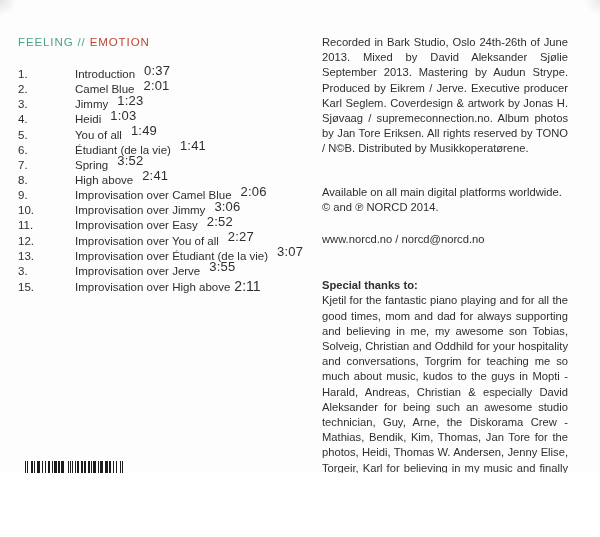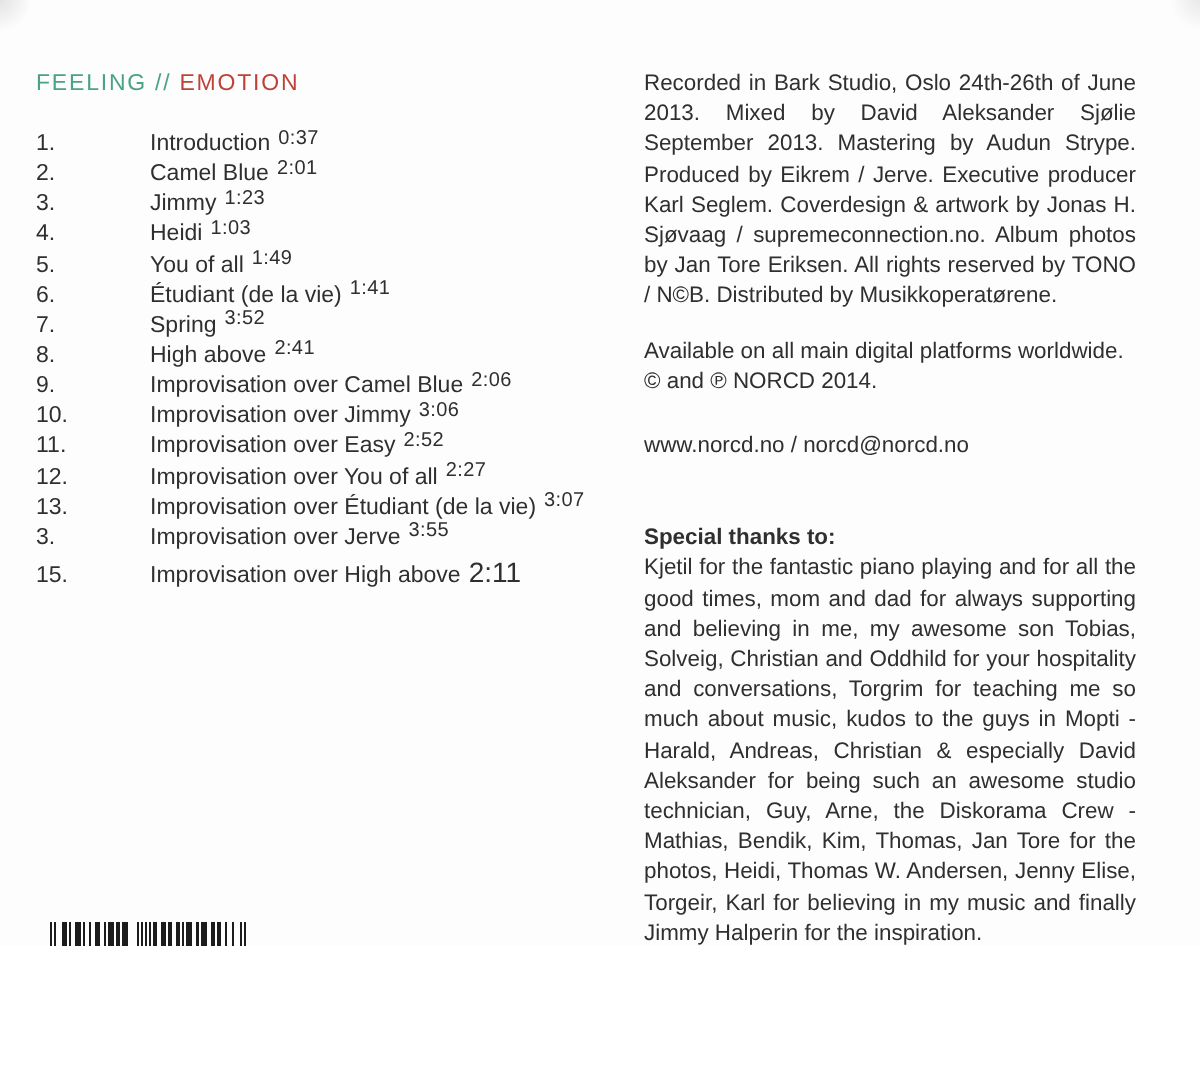--- a/index.html
+++ b/index.html
@@ -16,26 +16,26 @@
   
   .title{position:absolute;left:18px;top:36px;font-size:11.5px;letter-spacing:.9px;white-space:nowrap;}
   .t-green{color:var(--title-green,#4aa287);}
   .t-red{color:var(--title-red,#bd4338);}
   .t-sep{margin:0 4px;}
   
   .tracklist{position:absolute;left:18px;top:66px;width:300px;font-size:11.5px;}
   .track{height:15.15px;display:flex;align-items:baseline;}
   .tnum{flex:0 0 57px;}
   .ttext{white-space:nowrap;}
-  .dur{font-size:10px;margin-left:4px;position:relative;top:-3.5px;letter-spacing:.2px;}
+  .dur{font-size:13px;margin-left:9px;position:relative;top:-3.5px;letter-spacing:.2px;}
   .dur.plain{font-size:14px;top:0;margin-left:4px;letter-spacing:0;}
   
   .credits{position:absolute;left:322px;top:35px;width:246px;font-size:11.2px;line-height:15.2px;}
   .credits p{margin:0;text-align:justify;}
-  .avail{margin-top:12px;}
+  .avail{margin-top:28px;}
   .avail div{white-space:nowrap;}
   .contact{margin-top:17px;white-space:nowrap;}
   .thanks-h{margin-top:31px;font-weight:bold;}
   .thanks-b{margin-top:13px;}
   
   .barcode{position:absolute;left:16px;top:461px;width:112px;height:52px;}
   #barcode-svg{position:absolute;left:9px;top:0;width:98px;height:50px;}
   #barcode-svg rect{fill:#1c1c1c;}
   .bd{position:absolute;top:39px;font-family:"DejaVu Sans Mono",monospace;font-size:11px;color:#141414;}
   .bd-first{left:-1px;}

